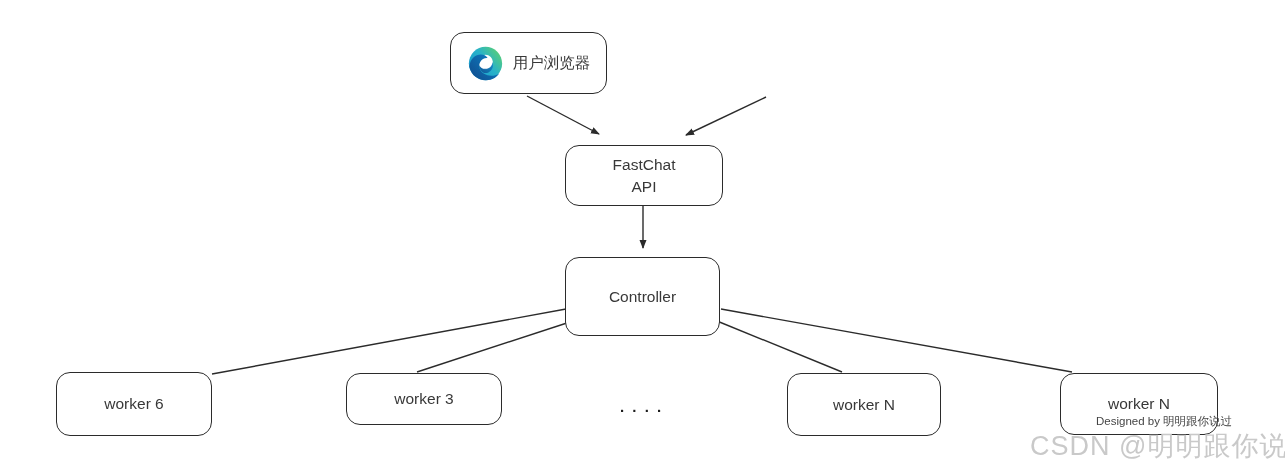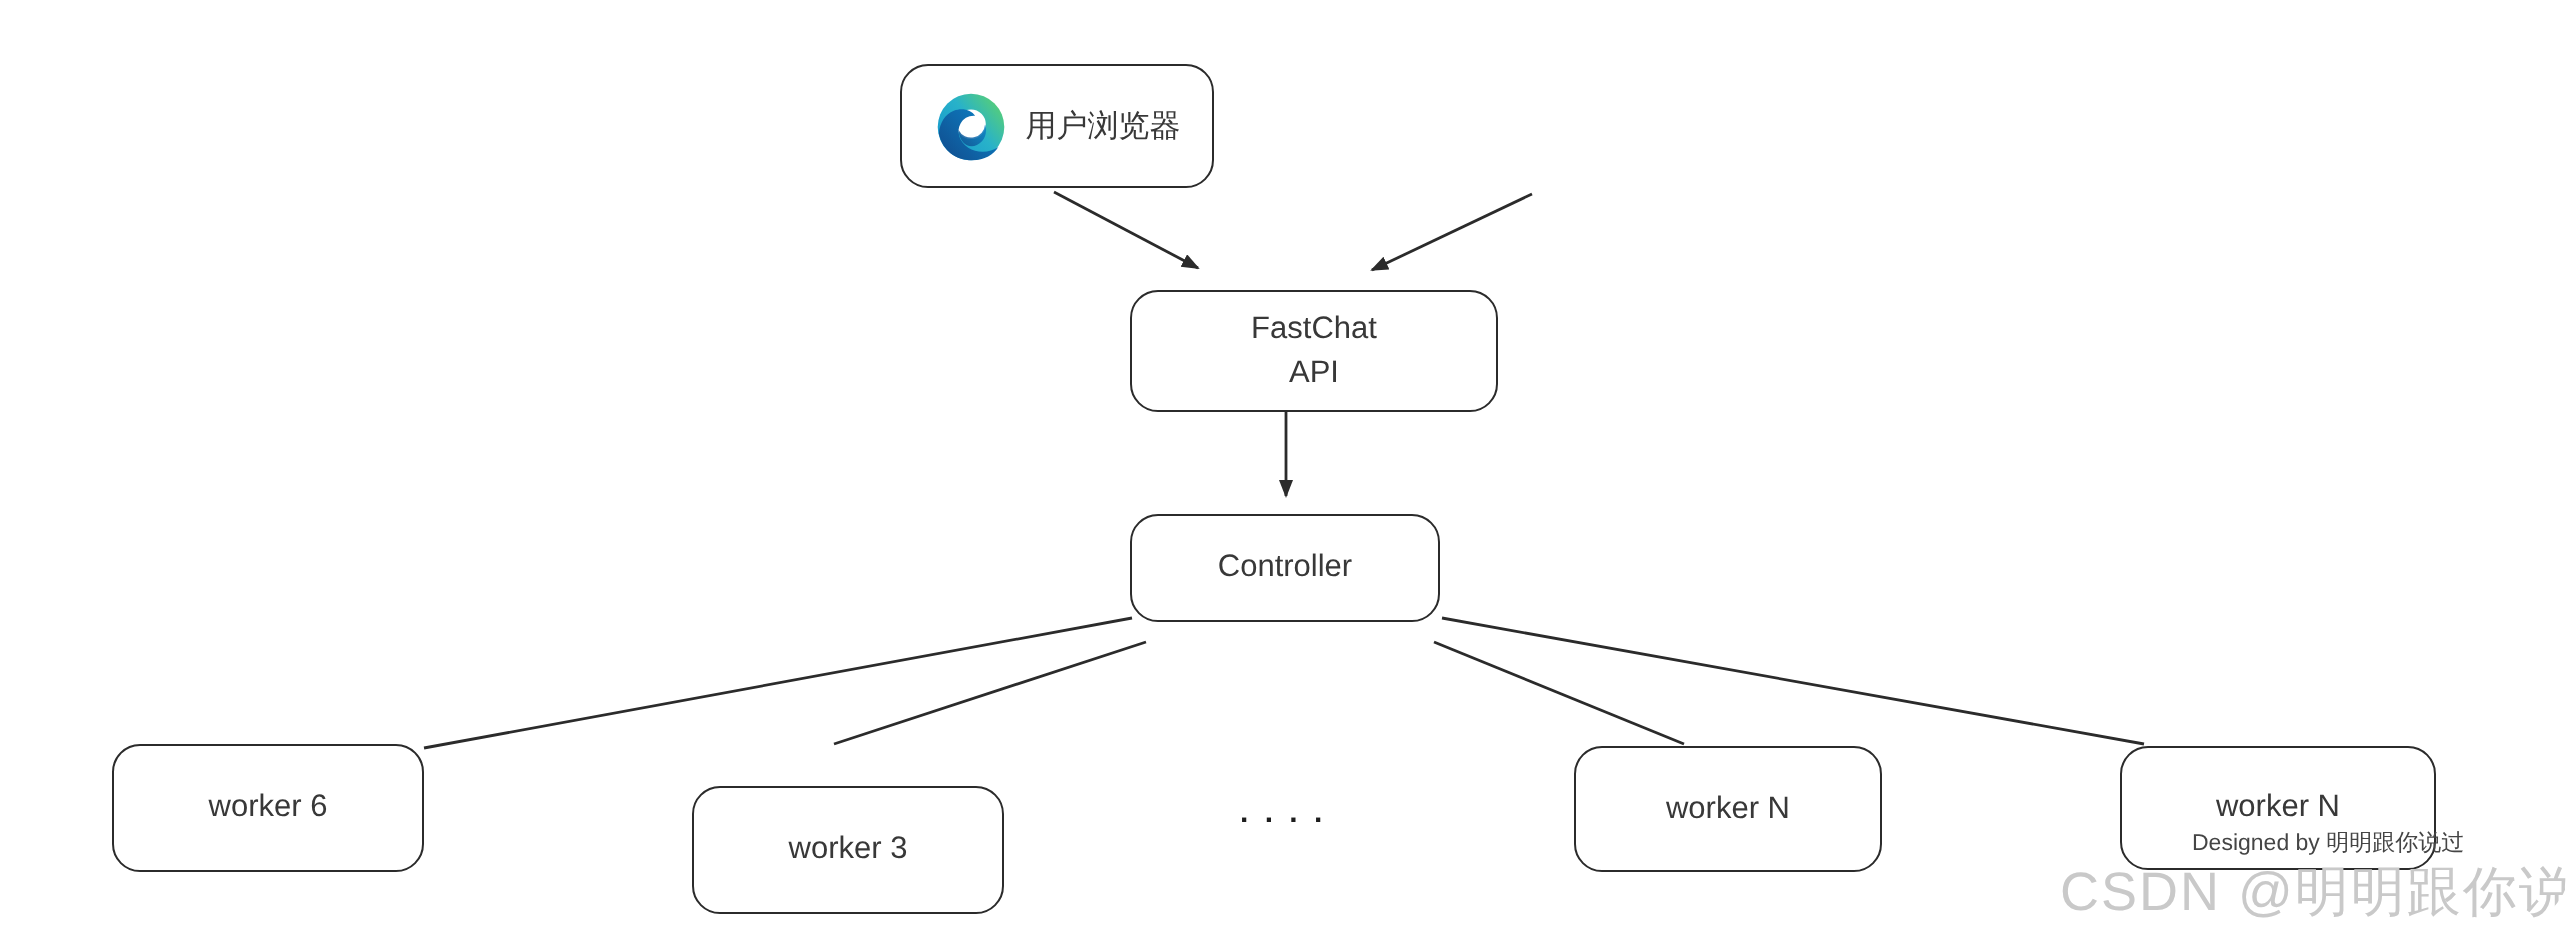--- a/index.html
+++ b/index.html
@@ -3,21 +3,20 @@
 <meta charset="utf-8">
 <style>
   html, body { margin: 0; padding: 0; background: #ffffff; }
   .canvas {
     position: relative;
     width: 1285px;
     height: 463px;
     background: var(--background, #ffffff);
     overflow: hidden;
     font-family: "Liberation Sans", "DejaVu Sans", sans-serif;
-    border-radius: 30px;
   }
   .connectors {
     position: absolute;
     left: 0; top: 0;
     width: 1285px; height: 463px;
     pointer-events: none;
   }
   .node {
     position: absolute;
     box-sizing: border-box;
@@ -97,36 +96,36 @@
         <circle cx="20" cy="20" r="18" fill="url(#edgeGrad1)"></circle>
         <circle cx="20" cy="18.5" r="8" fill="#ffffff"></circle>
         <path d="M2.6 23.5 C4.5 32.5 11.5 38 20.5 38 c7 0 11.7 -3.2 14.3 -7.2 c-4.6 3.2 -11.6 3.4 -16.3 0.4 C13.6 28.1 12 22.4 14.3 18.3 c1.6 -3 4.6 -4.6 8 -4.3 c-2.2 -3.4 -7.2 -4.6 -11.6 -2.8 C6 13.1 3.2 17.6 2.6 23.5 Z" fill="url(#edgeGrad2)"></path>
         <path d="M13.2 21.5 a7.6 7.6 0 0 0 14.4 -3 c1.4 4.4 0 9.2 -4.4 11.2 c-4.2 1.9 -9.2 -0.2 -10 -8.2 Z" fill="url(#edgeGrad2)" opacity="0.85"></path>
       </svg>
     </span>
     <span class="label">用户浏览器</span>
   </div>
 
 
-  <div class="node" style="left:565px; top:145px; width:184px; height:61px;">
+  <div class="node" style="left:565px; top:145px; width:158px; height:61px;">
     <div class="stack">
       <div>FastChat</div>
       <div>API</div>
     </div>
   </div>
 
-  <div class="node" style="left:565px; top:257px; width:155px; height:54px;">
+  <div class="node" style="left:565px; top:257px; width:155px; height:79px;">
     <span class="label">Controller</span>
   </div>
 
   <div class="node" style="left:56px; top:372px; width:156px; height:64px;">
     <span class="label">worker 6</span>
   </div>
 
-  <div class="node" style="left:346px; top:373px; width:156px; height:64px;margin-top:20px;">
+  <div class="node" style="left:346px; top:373px; width:156px; height:52px;">
     <span class="label">worker 3</span>
   </div>
 
   <div class="ellipsis">. . . .</div>
 
   <div class="node" style="left:787px; top:373px; width:154px; height:63px;">
     <span class="label">worker N</span>
   </div>
 
   <div class="node" style="left:1060px; top:373px; width:158px; height:62px;">

